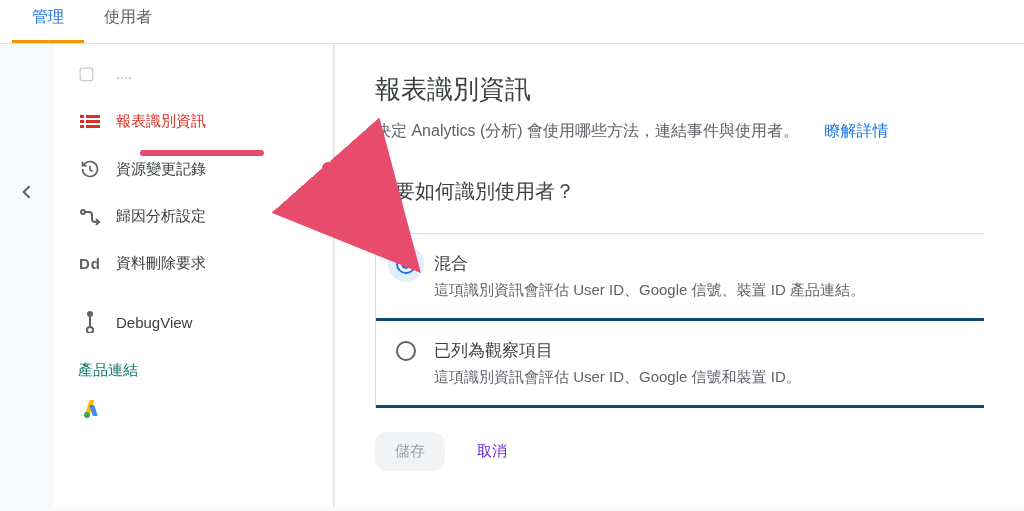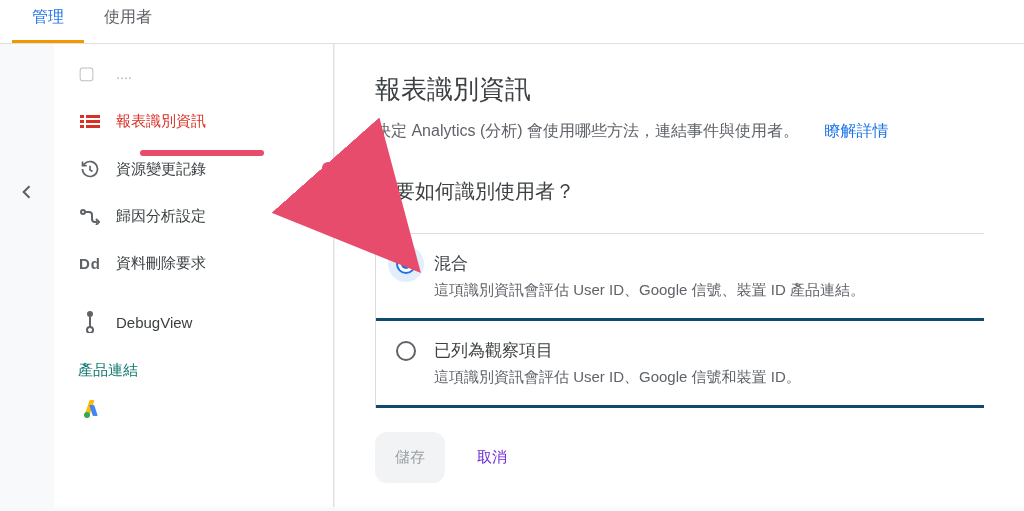--- a/index.html
+++ b/index.html
@@ -48,21 +48,21 @@
     .options { border: 1px solid #dadce0; border-bottom: none; border-right: none; }
     .option { display: flex; padding: 18px 20px; border-bottom: 3px solid #0c4a6e; cursor: pointer; }
     .radio { width: 20px; height: 20px; border: 2px solid #5f6368; border-radius: 50%; margin-right: 18px; flex-shrink: 0; margin-top: 2px; display: flex; align-items: center; justify-content: center; }
     .radio.selected { border-color: #1a73e8; box-shadow: 0 0 0 8px rgba(26,115,232,0.12); }
     .radio.selected::after { content: ""; width: 10px; height: 10px; background: #1a73e8; border-radius: 50%; }
     .opt-text { flex: 1; }
     .opt-title { font-size: 17px; color: #3c4043; margin-bottom: 6px; }
     .opt-desc { font-size: 15px; color: #5f6368; }
 
     .actions { display: flex; gap: 24px; margin-top: 24px; align-items: center; }
-    .btn-save { padding: 16px 20px; background: #f1f3f4; color: #9aa0a6; border: none; font-size: 15px; border-radius: 12px; cursor: not-allowed; }
+    .btn-save { padding: 10px 20px; background: #f1f3f4; color: #9aa0a6; border: none; font-size: 15px; border-radius: 12px; cursor: not-allowed; }
     .btn-cancel { color: #6d28d9; font-size: 15px; background: none; border: none; cursor: pointer; padding: 10px 8px; }
 
     .arrow-annot { position: absolute; left: 320px; top: 160px; pointer-events: none; z-index: 10; }
     .arrow-annot svg { overflow: visible; }
   </style>
 </head>
 <body>
 
 <div class="tabs">
   <div class="tab active">管理</div>

